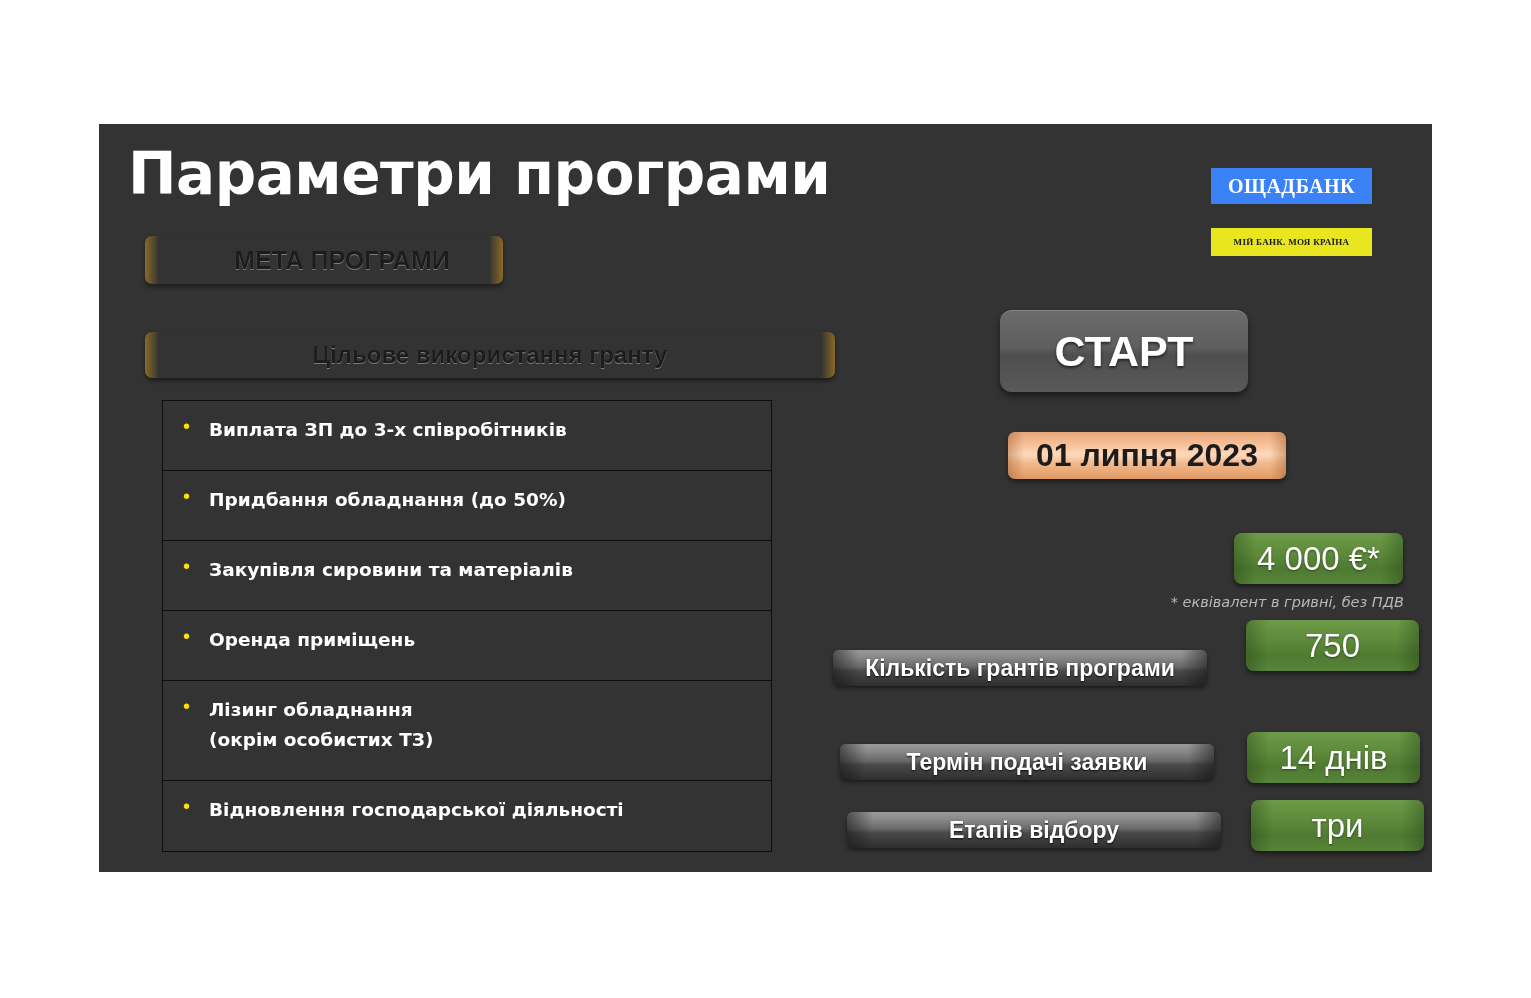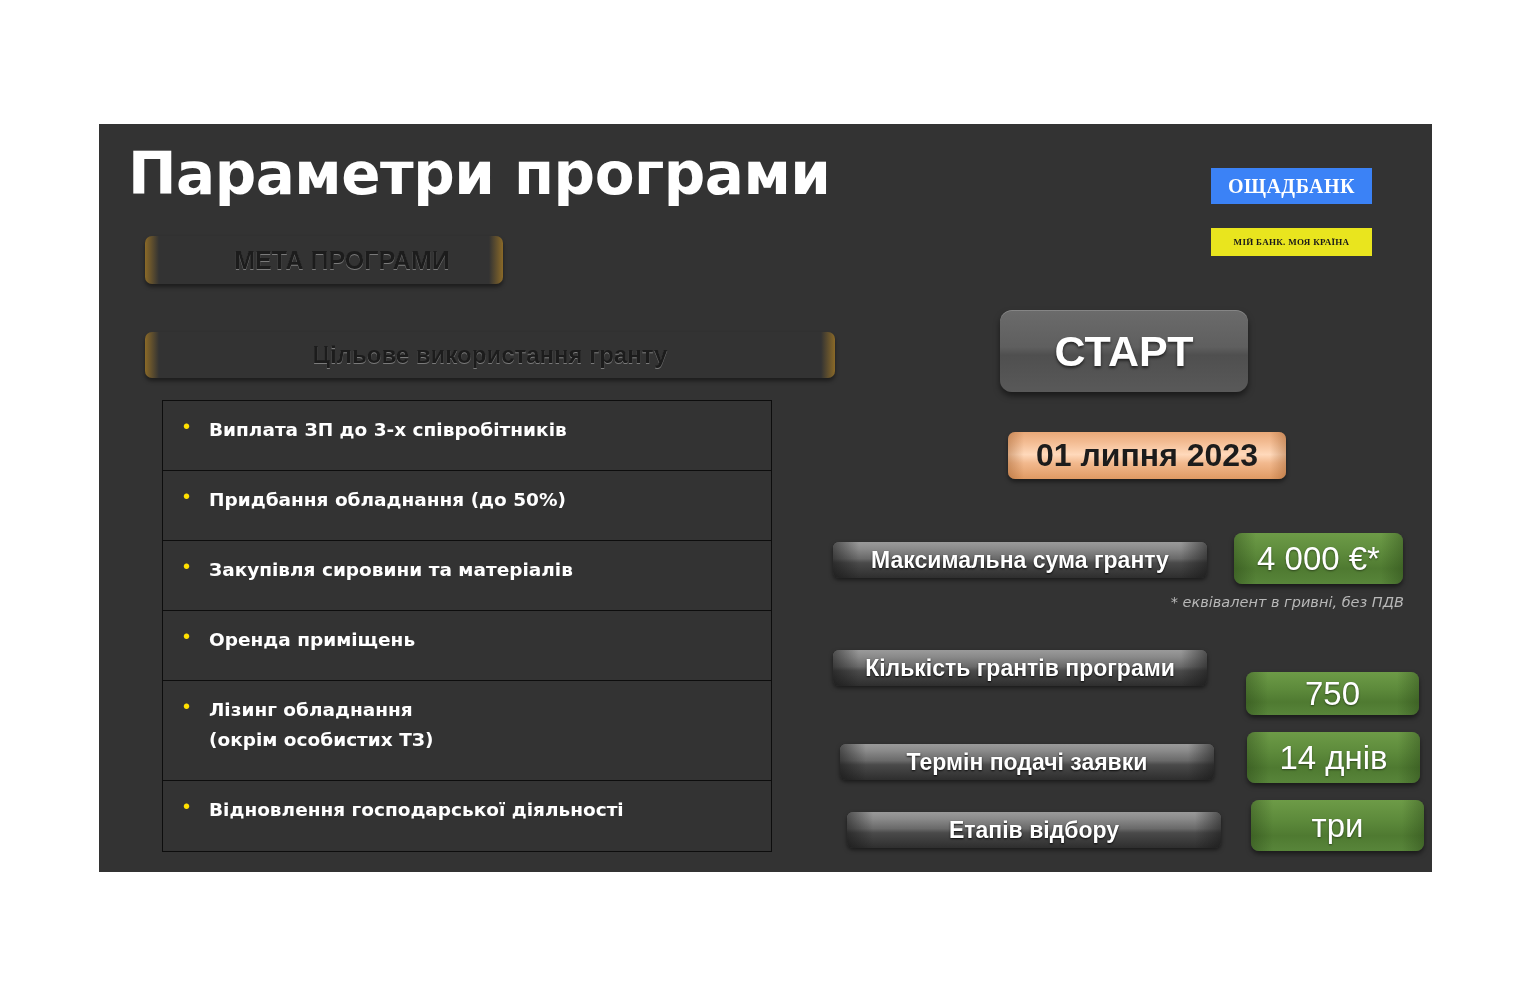--- a/index.html
+++ b/index.html
@@ -326,33 +326,30 @@
   </div>
 
   <div class="bevel graybig" style="left:901px; top:186px; width:248px; height:82px; font-size:43px;">
     <span>СТАРТ</span>
   </div>
 
   <div class="bevel peach" style="left:909px; top:308px; width:278px; height:47px; font-size:32px;">
     <span>01 липня 2023</span>
   </div>
 
-  <div class="bevel graybar" style="left:734px; top:418px; width:374px; height:36px; font-size:23px;">
-    <span>Максимальна сума гранту</span>
-  </div>
   <div class="bevel green" style="left:1135px; top:409px; width:169px; height:51px; font-size:33px;">
     <span>4 000 €*</span>
   </div>
 
   <div class="footnote">* еквівалент в гривні, без ПДВ</div>
 
   <div class="bevel graybar" style="left:734px; top:526px; width:374px; height:36px; font-size:23px;">
     <span>Кількість грантів програми</span>
   </div>
-  <div class="bevel green" style="left:1147px; top:548px; width:173px; height:43px; font-size:33px;">
+  <div class="bevel green" style="left:1147px; top:496px; width:173px; height:51px; font-size:33px;">
     <span>750</span>
   </div>
 
   <div class="bevel graybar" style="left:741px; top:620px; width:374px; height:36px; font-size:23px;">
     <span>Термін подачі заявки</span>
   </div>
   <div class="bevel green" style="left:1148px; top:608px; width:173px; height:51px; font-size:33px;">
     <span>14 днів</span>
   </div>
 

